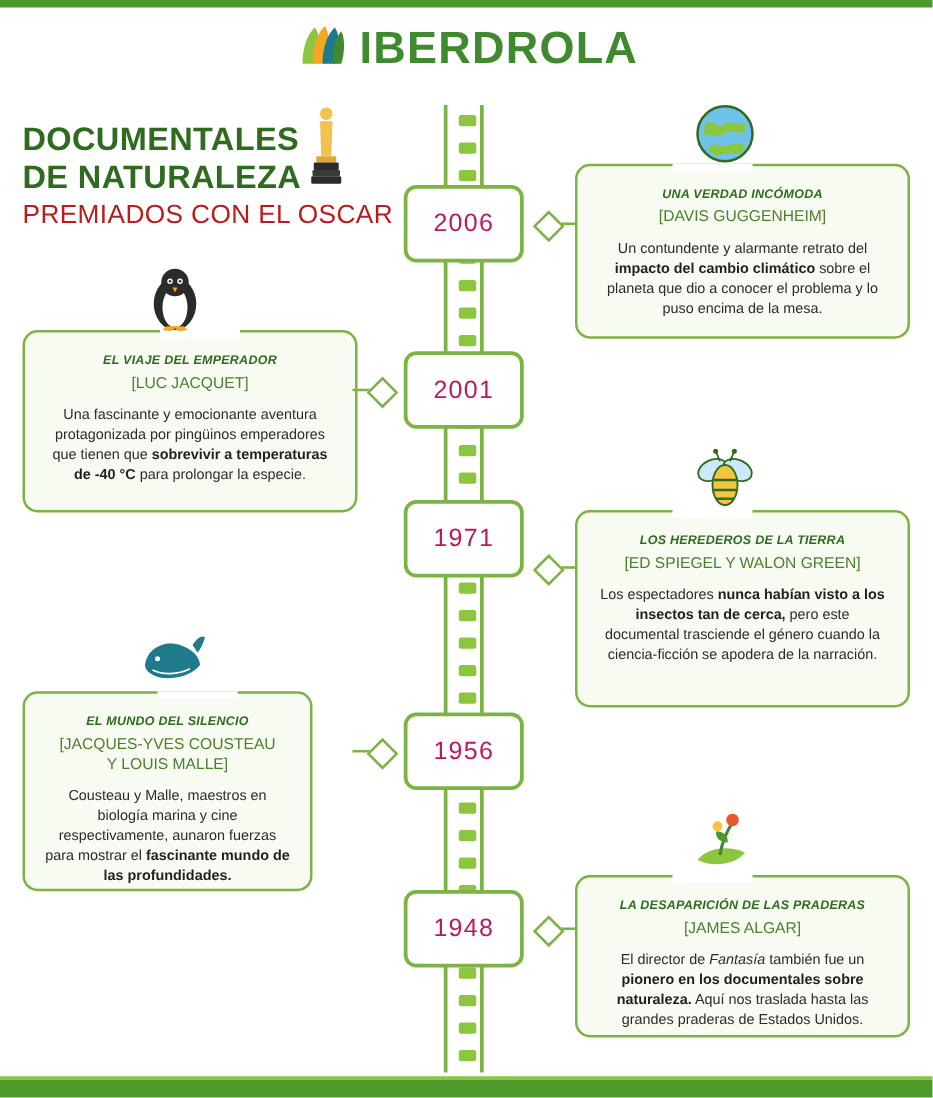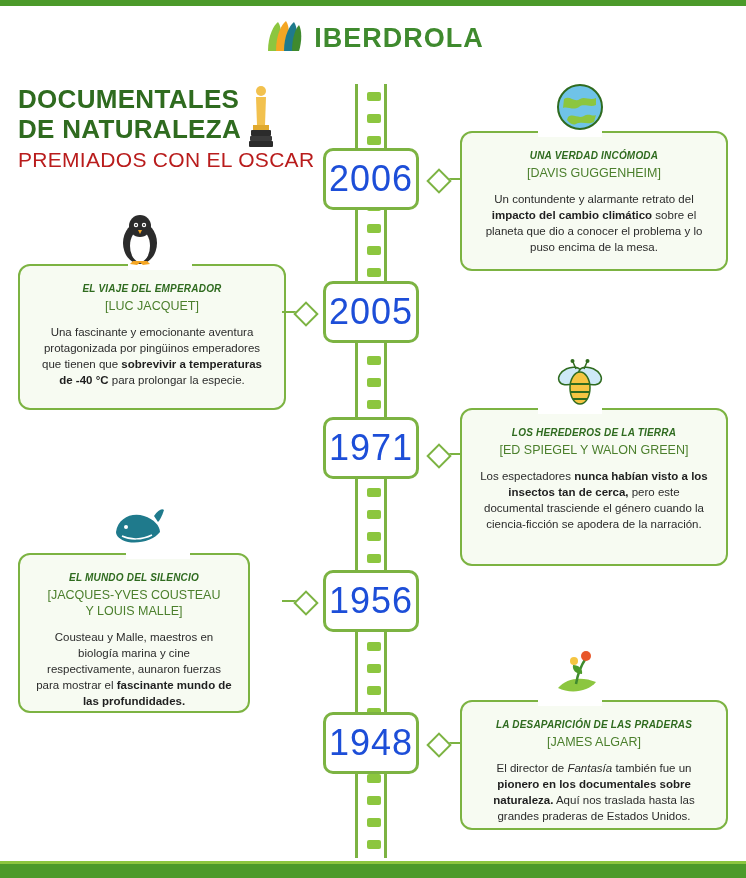--- a/index.html
+++ b/index.html
@@ -45,29 +45,29 @@
     left: 0; top: 14px;
     width: 746px;
     height: 48px;
     display: flex;
     align-items: center;
     justify-content: center;
     gap: 10px;
   }
   .brand-logo { width: 42px; height: 42px; position: relative; }
   .brand-name {
-    font-size: 27px;
+    font-size: 36px;
     font-weight: bold;
     letter-spacing: 1px;
     color: #3f8a2e;
   }
   
   .title-block {
     position: absolute;
-    left: 18px; top: 84px;
+    left: 18px; top: 96px;
     width: 300px;
   }
   .title-l1, .title-l2 {
     font-size: 26px;
     font-weight: bold;
     color: #2f6b1f;
     letter-spacing: 0.3px;
     line-height: 30px;
   }
   .title-l3 {
@@ -112,22 +112,22 @@
     background: #ffffff;
     border: 3px solid #7cb342;
     border-radius: 10px;
     display: flex;
     align-items: center;
     justify-content: center;
     box-sizing: border-box;
     z-index: 5;
   }
   .year-box .yr {
-    font-size: 36px;
-    color: #1d4ed8;
+    font-size: 20px;
+    color: #be185d;
     letter-spacing: 1px;
   }
   .diamond {
     position: absolute;
     width: 14px; height: 14px;
     border: 2px solid #7cb342;
     background: #ffffff;
     transform: rotate(45deg);
     z-index: 6;
   }
@@ -276,21 +276,21 @@
   <div class="card" style="left:460px; top:131px; width:268px; height:140px;">
     <div class="notch" style="left:76px;"></div>
     <div class="c-title">UNA VERDAD INCÓMODA</div>
     <div class="c-author">[DAVIS GUGGENHEIM]</div>
     <div class="c-text">
       Un contundente y alarmante retrato del <b>impacto del cambio climático</b> sobre el planeta que dio a conocer el problema y lo puso encima de la mesa.
     </div>
   </div>
 
   <div class="year-box" style="left:323px; top:281px;">
-    <span class="yr">2005</span>
+    <span class="yr">2001</span>
   </div>
   <div class="diamond" style="left:297px; top:305px;"></div>
   <div class="connector" style="left:282px; top:311px; width:16px;"></div>
 
   <div class="icon-wrap" style="left:112px; top:211px;">
     <svg width="56" height="56" viewBox="0 0 56 56">
       <ellipse cx="28" cy="32" rx="17" ry="21" fill="#2b2b2b"></ellipse>
       <ellipse cx="28" cy="35" rx="10" ry="16" fill="#ffffff"></ellipse>
       <circle cx="28" cy="15" r="11" fill="#2b2b2b"></circle>
       <circle cx="24" cy="14" r="2.2" fill="#ffffff"></circle>
@@ -305,21 +305,21 @@
 
   <div class="card" style="left:18px; top:264px; width:268px; height:146px;">
     <div class="notch" style="left:108px;"></div>
     <div class="c-title">EL VIAJE DEL EMPERADOR</div>
     <div class="c-author">[LUC JACQUET]</div>
     <div class="c-text">
       Una fascinante y emocionante aventura protagonizada por pingüinos emperadores que tienen que <b>sobrevivir a temperaturas de -40 °C</b> para prolongar la especie.
     </div>
   </div>
 
-  <div class="year-box" style="left:323px; top:417px;text-align:center;">
+  <div class="year-box" style="left:323px; top:400px;text-align:center;">
     <span class="yr">1971</span>
   </div>
   <div class="diamond" style="left:430px; top:447px;"></div>
   <div class="connector" style="left:444px; top:453px; width:16px;"></div>
 
   <div class="icon-wrap" style="left:552px; top:356px;">
     <svg width="56" height="56" viewBox="0 0 56 56">
       <ellipse cx="18" cy="20" rx="12" ry="8" transform="rotate(-25 18 20)" fill="#cde9f7" stroke="#2f6b1f" stroke-width="1.5"></ellipse>
       <ellipse cx="38" cy="20" rx="12" ry="8" transform="rotate(25 38 20)" fill="#cde9f7" stroke="#2f6b1f" stroke-width="1.5"></ellipse>
       <ellipse cx="28" cy="32" rx="10" ry="16" fill="#f5c542" stroke="#2f6b1f" stroke-width="1.5"></ellipse>

